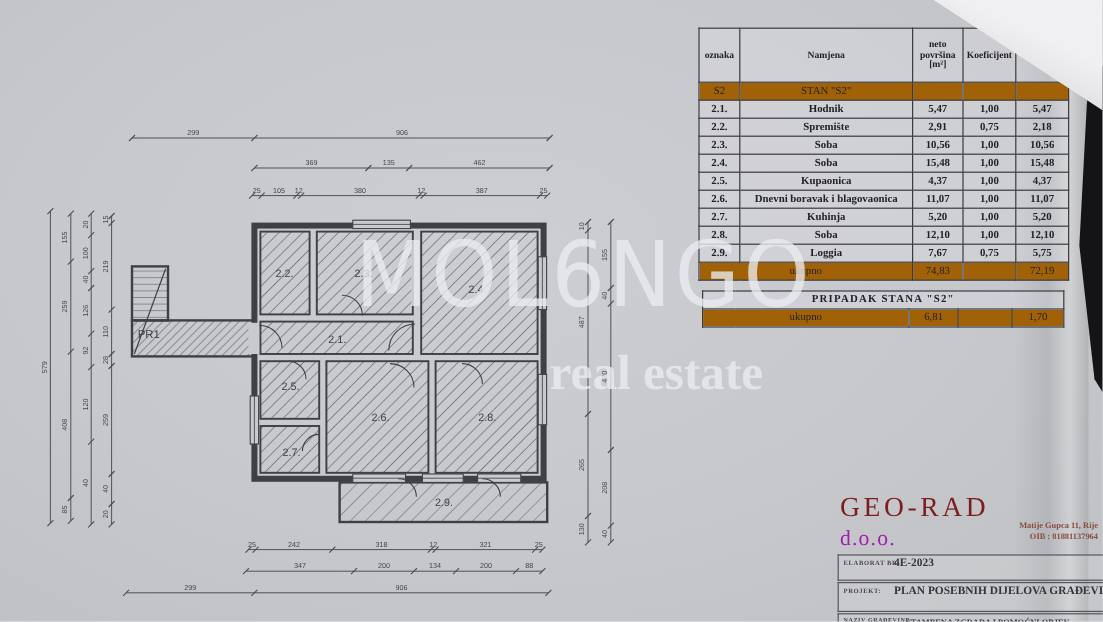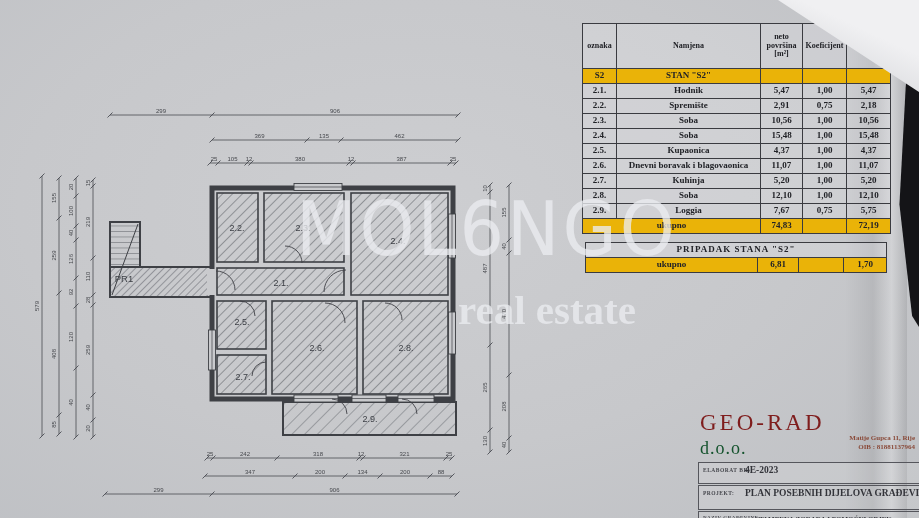--- a/index.html
+++ b/index.html
@@ -17,33 +17,33 @@
     font-family:"Liberation Serif", serif;color:#212227;
     border:1.5px solid #313237;
   }
   table.doc td, table.doc th{
     border:1px solid #3a3b40;font-size:9px;line-height:1.05;
     padding:0 2px;text-align:center;height:14px;font-weight:600;
     overflow:hidden;white-space:nowrap;
   }
   table.doc thead th{font-size:8px;font-weight:700;height:44px;vertical-align:middle;white-space:normal;}
   td.al{text-align:left;padding-left:4px;}
-  tr.band td{background:#eab308;font-weight:700;}
+  tr.band td{background:#a16207;font-weight:400;}
   tr.etaza td{font-weight:700;}
   td.ttl{font-weight:700;font-size:9px;letter-spacing:1px;}
 
   
   .wm{position:absolute;color:rgba(235,236,240,.78);pointer-events:none;z-index:5;}
   .wm1{left:296px;top:188px;font-family:"DejaVu Sans",sans-serif;font-size:70px;letter-spacing:3px;font-weight:400;transform:scaleY(1.08);}
   .wm2{left:458px;top:286px;font-family:"Liberation Serif",serif;font-size:41px;font-weight:700;}
 
   
   .stamp{position:absolute;left:688px;top:404px;width:231px;height:114px;color:#33343a;z-index:2;}
   .stamp-name{position:absolute;left:12px;top:6px;font-size:23px;letter-spacing:3px;color:#7f1d1d;}
-  .stamp-suffix{position:absolute;left:12px;top:34px;font-size:18px;letter-spacing:1px;color:#14532d;}
+  .stamp-suffix{position:absolute;left:12px;top:34px;font-size:18px;letter-spacing:1px;color:#a21caf;}
   .stamp-addr{position:absolute;right:4px;top:30px;text-align:right;font-size:7px;font-weight:700;color:#8a4b3a;line-height:1.35;}
   .srow{position:absolute;left:10px;width:225px;border:1px solid #55565c;border-right:none;background:rgba(240,240,242,.15);}
   .slab{position:absolute;left:4px;top:4px;font-size:5.5px;letter-spacing:.5px;color:#45464c;font-weight:700;}
   .sval{position:absolute;left:46px;top:2px;font-size:9.5px;font-weight:700;white-space:nowrap;}
 
   
   .fold{position:absolute;left:845px;top:0;width:62px;height:518px;z-index:1;pointer-events:none;
     background:linear-gradient(90deg, rgba(0,0,0,0) 0%, rgba(0,0,0,.07) 45%, rgba(255,255,255,.22) 75%, rgba(0,0,0,.09) 100%);}
   .corner-black{position:absolute;left:896px;top:55px;width:23px;height:272px;background:#141417;z-index:8;
     clip-path:polygon(55% 0, 100% 0, 100% 100%, 70% 96%, 15% 55%, 42% 12%);}

